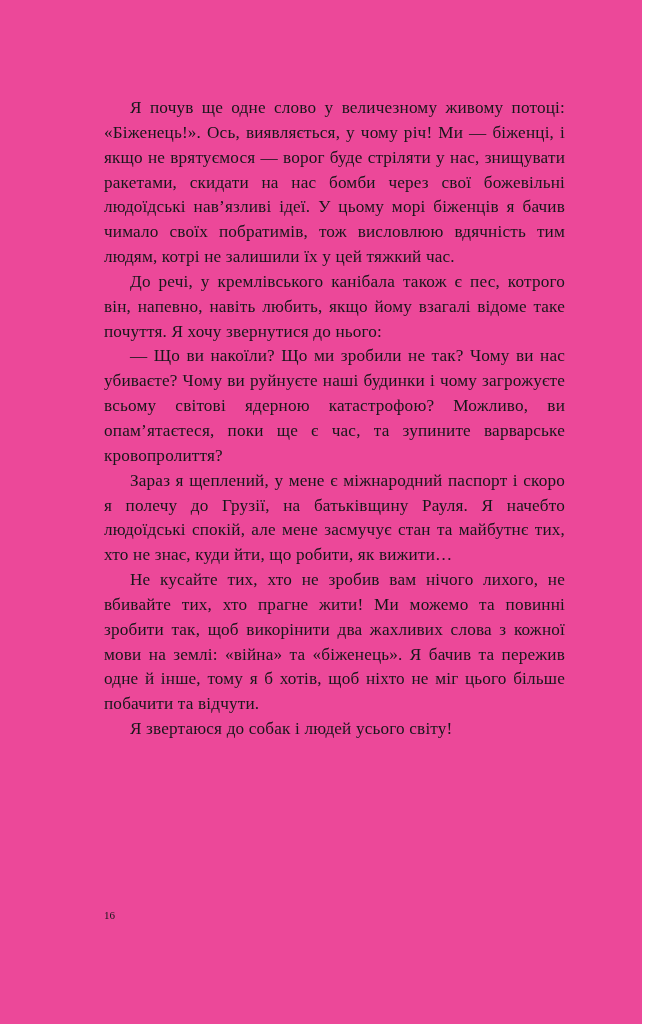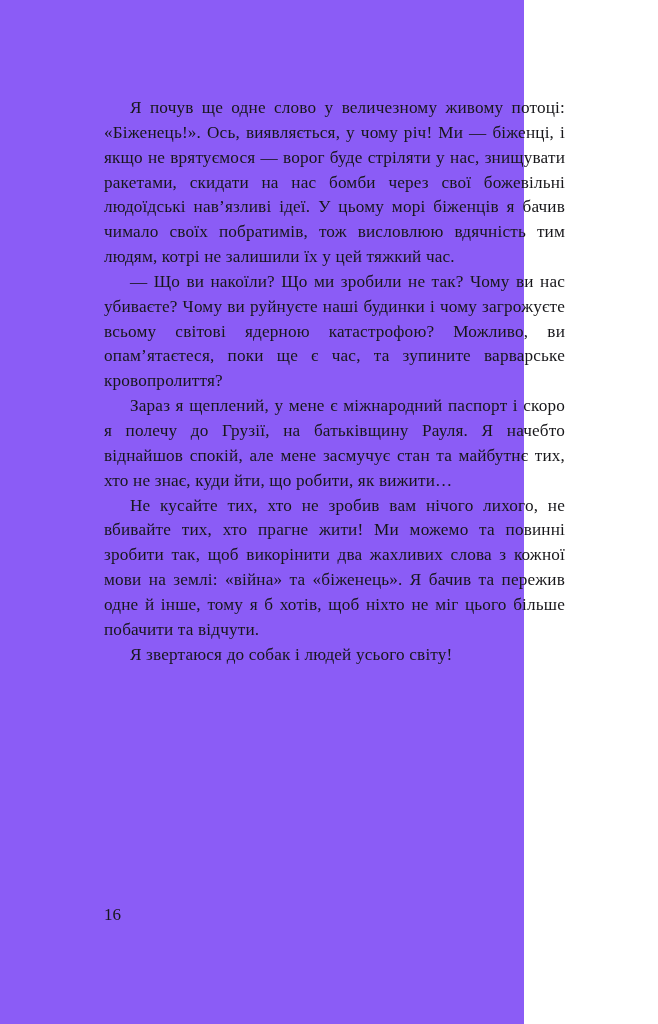--- a/index.html
+++ b/index.html
@@ -12,23 +12,23 @@
     background: #ffffff;
     font-family: "Liberation Serif", "DejaVu Serif", serif;
     color: #1a1a1a;
     overflow: hidden;
     position: relative;
   }
   .page {
     position: absolute;
     left: 0;
     top: 0;
-    width: 524px;
+    width: 642px;
     height: 1024px;
-    background: #8b5cf6;
+    background: #ec4899;
   }
   .text-block {
     position: absolute;
     left: 104px;
     top: 96px;
     width: 461px;
   }
   p.para {
     margin: 0;
     padding: 0;
@@ -39,34 +39,35 @@
     text-indent: 26px;
     hyphens: manual;
     -webkit-hyphens: manual;
     letter-spacing: 0.01em;
     color: #17171a;
   }
   .folio {
     position: absolute;
     left: 104px;
     top: 905px;
-    font-size: 17px;
+    font-size: 11px;
     line-height: 20px;
     color: #17171a;
     font-family: "Liberation Serif", "DejaVu Serif", serif;
   }
 </style>
 </head>
 <body>
 
 <div class="page">
 
   <div class="text-block">
     <p class="para">Я почув ще одне слово у величезному живому потоці: «Біженець!». Ось, виявляється, у чому річ! Ми — біженці, і якщо не врятуємося — ворог буде стріляти у нас, знищувати ракетами, скидати на нас бомби через свої божевільні людоїдські нав’язливі ідеї. У цьому морі біженців я бачив чимало своїх побратимів, тож висловлюю вдячність тим людям, котрі не залишили їх у цей тяжкий час.</p>
+    <p class="para">До речі, у кремлівського канібала також є пес, котрого він, напевно, навіть любить, якщо йому взагалі відоме таке почуття. Я хочу звернутися до нього:</p>
     <p class="para">— Що ви накоїли? Що ми зробили не так? Чому ви нас убиваєте? Чому ви руйнуєте наші будинки і чому загрожуєте всьому світові ядерною катастрофою? Можливо, ви опам’ятаєтеся, поки ще є час, та зупините варварське кровопролиття?</p>
-    <p class="para">Зараз я щеплений, у мене є міжнародний паспорт і скоро я полечу до Грузії, на батьківщину Рауля. Я начебто віднайшов спокій, але мене засмучує стан та майбутнє тих, хто не знає, куди йти, що робити, як вижити…</p>
+    <p class="para">Зараз я щеплений, у мене є міжнародний паспорт і скоро я полечу до Грузії, на батьківщину Рауля. Я начебто людоїдські спокій, але мене засмучує стан та майбутнє тих, хто не знає, куди йти, що робити, як вижити…</p>
     <p class="para">Не кусайте тих, хто не зробив вам нічого лихого, не вбивайте тих, хто прагне жити! Ми можемо та повинні зробити так, щоб викорінити два жахливих слова з кожної мови на землі: «війна» та «біженець». Я бачив та пережив одне й інше, тому я б хотів, щоб ніхто не міг цього більше побачити та відчути.</p>
     <p class="para">Я звертаюся до собак і людей усього світу!</p>
   </div>
 
   <div class="folio">16</div>
 
 </div>
 
 </body></html>

